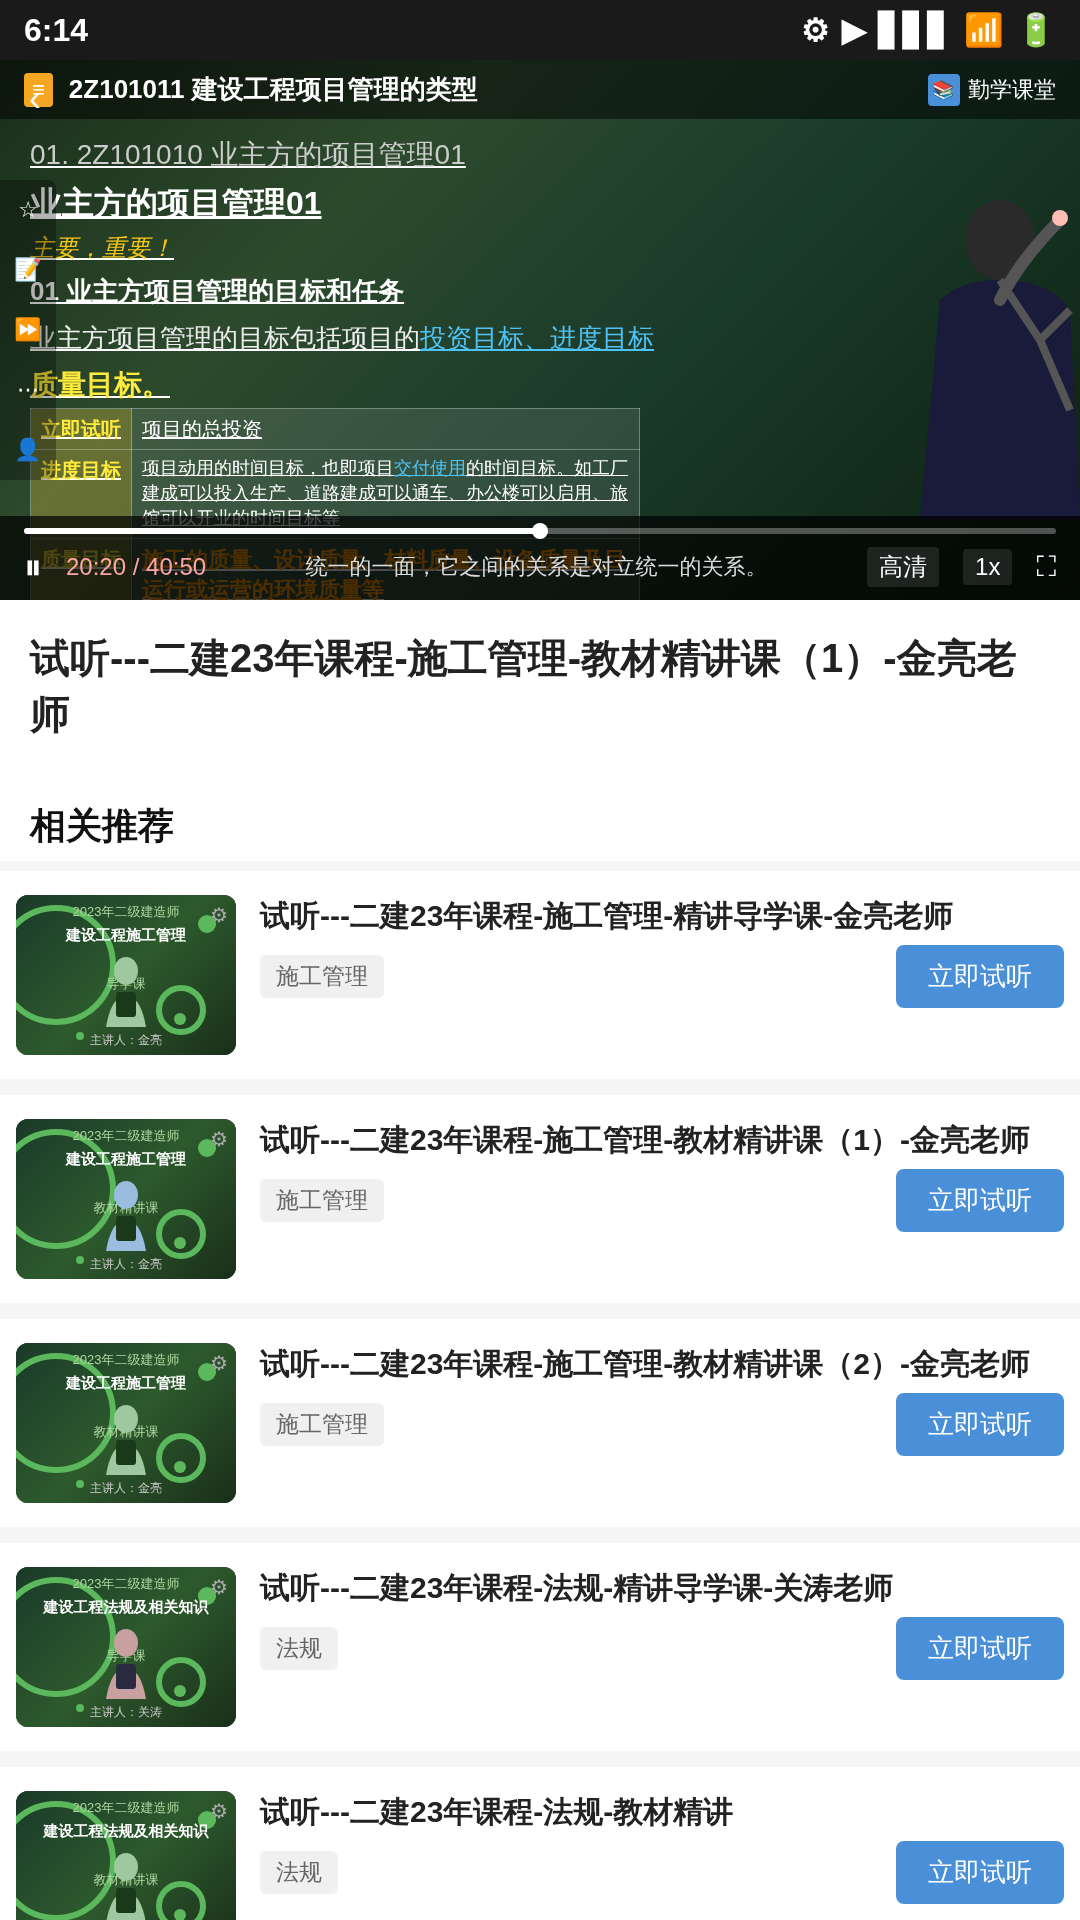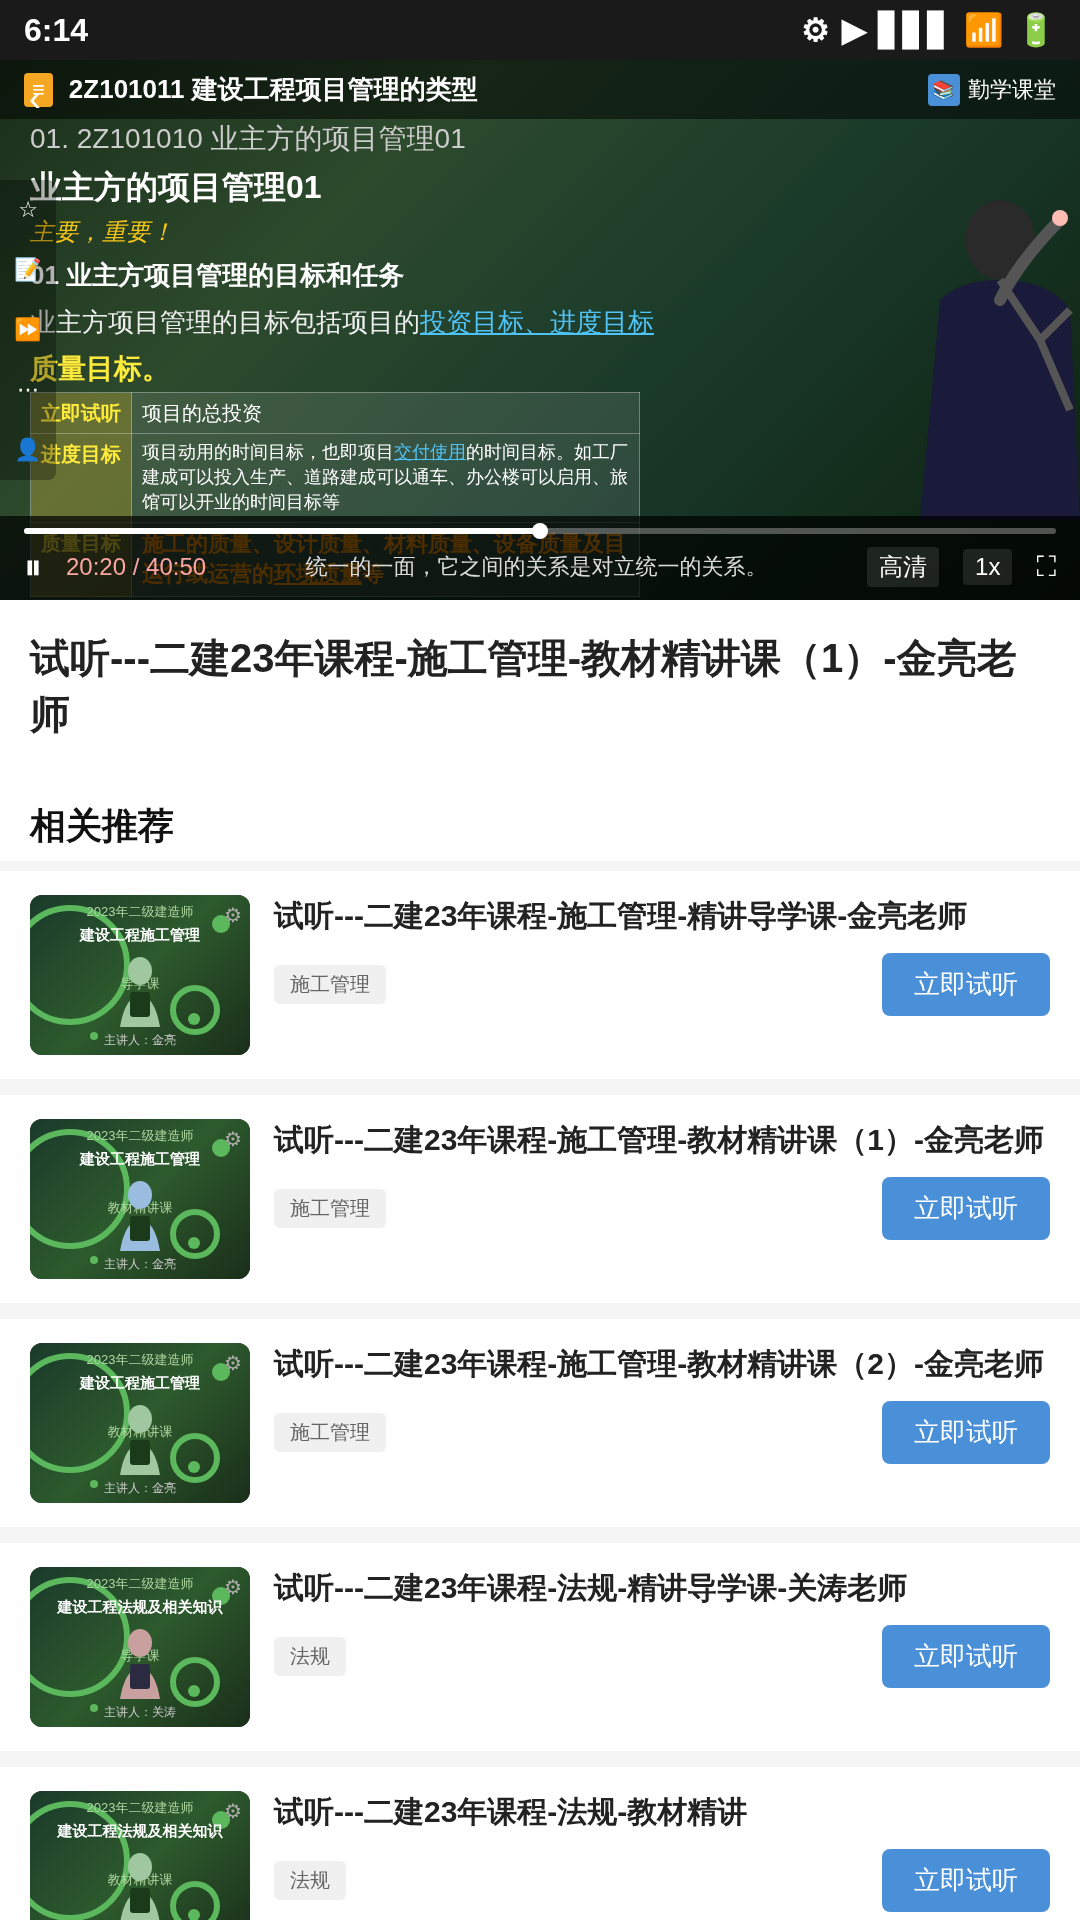--- a/index.html
+++ b/index.html
@@ -87,22 +87,23 @@
       align-items: center;
       justify-content: center;
       font-size: 18px;
     }
 
     
     .video-content {
       position: absolute;
       top: 60px;
       left: 0; right: 4px;
-      padding: 0 30px;
-      color: #fff;
+      padding: 16px 30px;
+      color: #fff;
+      text-decoration: underline;
     }
     .lesson-subtitle {
       font-size: 28px;
       color: #ccc;
       margin-bottom: 8px;
     }
     .lesson-main-title {
       font-size: 32px;
       color: #fff;
       font-weight: bold;
@@ -310,21 +311,21 @@
     }
 
     
     .course-list {
       background: #f5f5f5;
       padding: 10px 0;
     }
     .course-item {
       background: #fff;
       margin: 0 0 16px 0;
-      padding: 24px 30px;
+      padding: 24px 16px;
       display: flex;
       align-items: flex-start;
       gap: 24px;
     }
     .course-thumbnail {
       width: 220px;
       height: 160px;
       border-radius: 12px;
       overflow: hidden;
       flex-shrink: 0;
@@ -371,39 +372,39 @@
       top: 8px;
       right: 8px;
       color: #aaa;
       font-size: 20px;
     }
 
     .course-info {
       flex: 1;
       display: flex;
       flex-direction: column;
-      gap: 16px;
+      gap: 8px;
     }
     .course-name {
       font-size: 30px;
       font-weight: bold;
       color: #222;
       line-height: 1.4;
     }
     .course-footer {
       display: flex;
       align-items: center;
       justify-content: space-between;
     }
     .course-tag {
       background: #f0f0f0;
       color: #666;
       padding: 6px 16px;
       border-radius: 6px;
-      font-size: 20px;
+      font-size: 23px;
     }
     .trial-btn {
       background: #4a90d9;
       color: #fff;
       border: none;
       border-radius: 8px;
       padding: 14px 32px;
       font-size: 26px;
       cursor: pointer;
       font-weight: normal;

